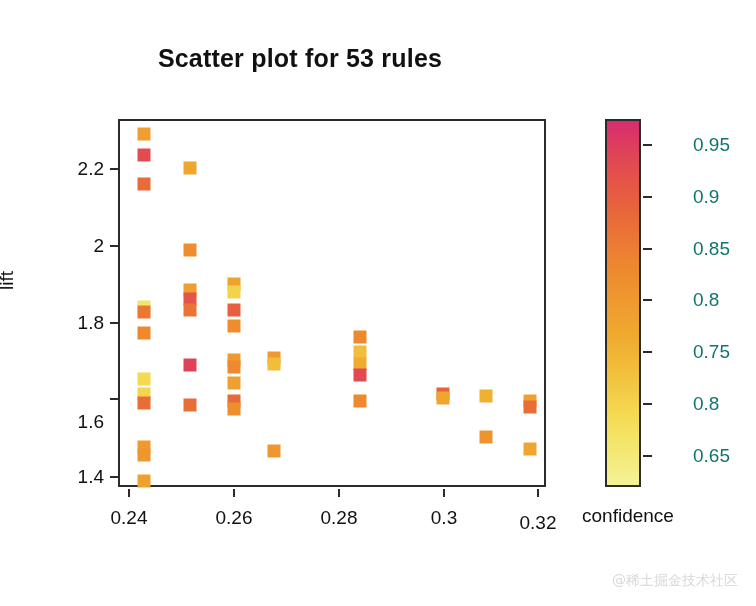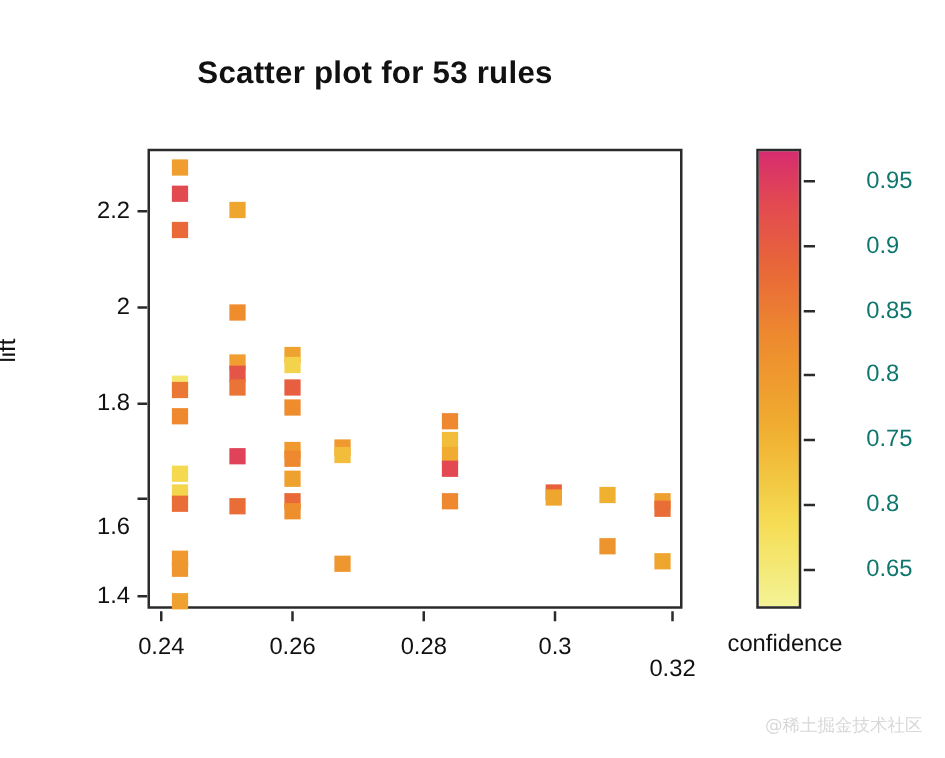--- a/index.html
+++ b/index.html
@@ -207,21 +207,21 @@
   <div class="tick-line x-tick" style="left:128px;"></div>
   <div class="tick-line x-tick" style="left:233px;"></div>
   <div class="tick-line x-tick" style="left:338px;"></div>
   <div class="tick-line x-tick" style="left:443px;"></div>
   <div class="tick-line x-tick" style="left:537px;"></div>
 
   <div class="tick-label x-tick-label" style="left:129px; top:507px;">0.24</div>
   <div class="tick-label x-tick-label" style="left:234px; top:507px;">0.26</div>
   <div class="tick-label x-tick-label" style="left:339px; top:507px;">0.28</div>
   <div class="tick-label x-tick-label" style="left:444px; top:507px;">0.3</div>
-  <div class="tick-label x-tick-label" style="left:538px; top:525px;">0.32</div>
+  <div class="tick-label x-tick-label" style="left:538px; top:512px;">0.32</div>
 
 
   <div id="colorbar" style="background: linear-gradient(rgb(214, 44, 112) 0%, rgb(220, 57, 98) 5%, rgb(225, 70, 85) 10%, rgb(228, 81, 75) 15%, rgb(230, 91, 66) 20%, rgb(232, 102, 57) 25%, rgb(234, 113, 54) 30%, rgb(236, 124, 51) 35%, rgb(237, 136, 47) 40%, rgb(238, 145, 46) 45%, rgb(239, 154, 47) 50%, rgb(239, 163, 47) 55%, rgb(240, 172, 48) 60%, rgb(241, 183, 53) 65%, rgb(242, 194, 62) 70%, rgb(243, 205, 71) 75%, rgb(245, 217, 80) 80%, rgb(245, 225, 95) 85%, rgb(244, 231, 113) 90%, rgb(244, 237, 132) 95%, rgb(243, 243, 150) 100%);"></div>
   <div id="colorbar-ticks">
       <div class="cb-tick" style="top: 143.915px;"></div>
       <div class="cb-label" style="top: 144.915px;">0.95</div>
       <div class="cb-tick" style="top: 195.746px;"></div>
       <div class="cb-label" style="top: 196.746px;">0.9</div>
       <div class="cb-tick" style="top: 247.577px;"></div>
       <div class="cb-label" style="top: 248.577px;">0.85</div>

